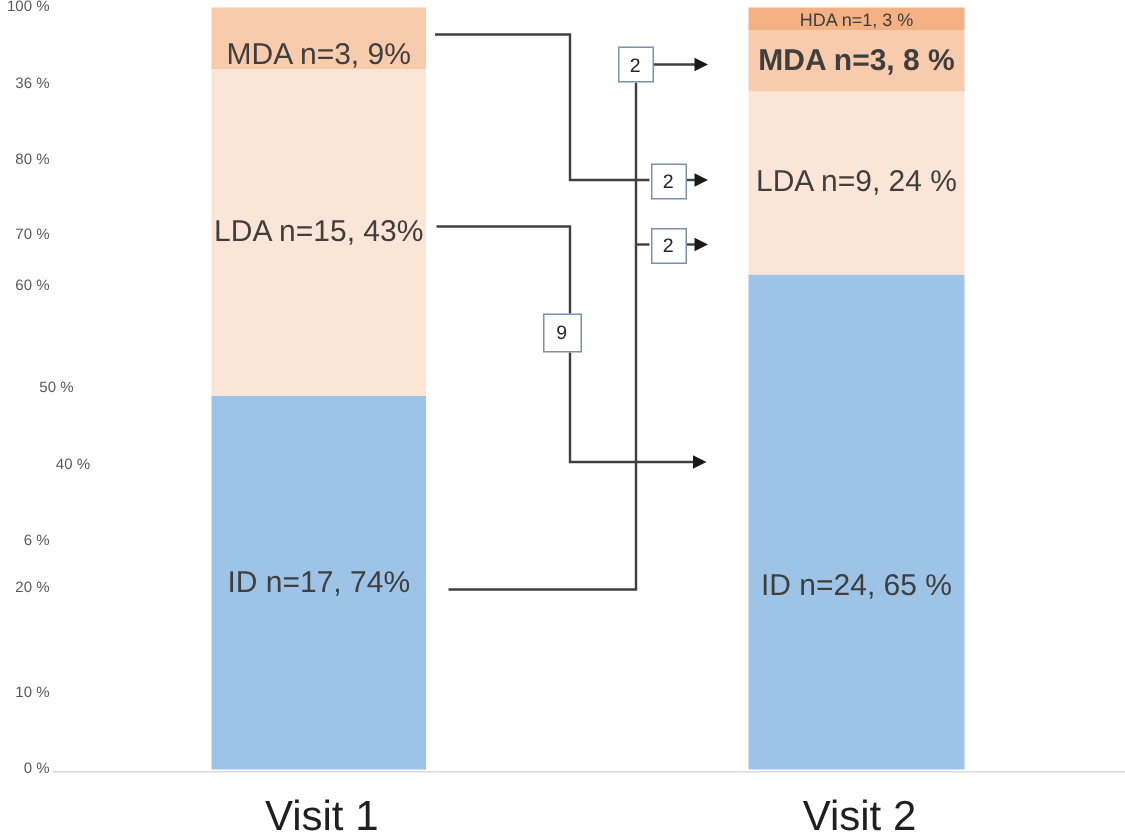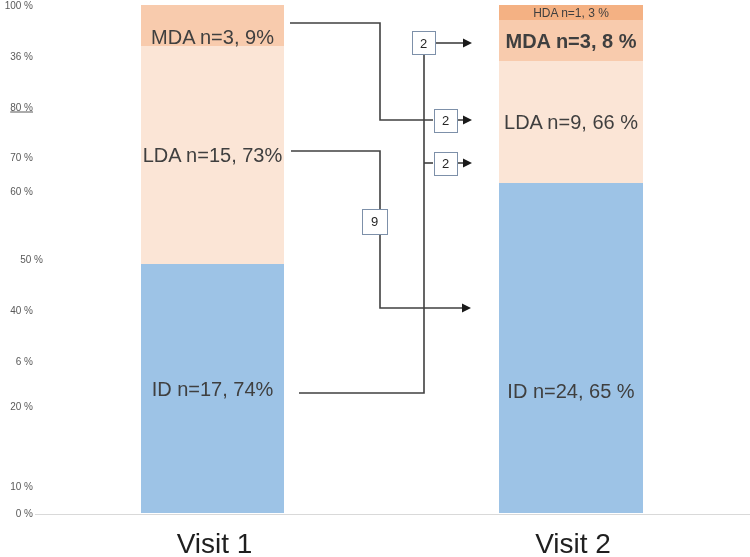--- a/index.html
+++ b/index.html
@@ -29,42 +29,42 @@
   }
   svg.connectors{position:absolute;left:0;top:0;}
 </style>
 </head>
 <body>
 
 <div class="chart-root">
   <div id="yaxis">
       <div class="tick-label" style="left: 0px; top: 5px;">100 %</div>
       <div class="tick-label" style="left: 0px; top: 55.8px;">36 %</div>
-      <div class="tick-label" style="left: 0px; top: 106.6px; text-decoration: underline;">80 %</div>
+      <div class="tick-label" style="left: 0px; top: 106.6px;">80 %</div>
       <div class="tick-label" style="left: 0px; top: 157.4px;">70 %</div>
       <div class="tick-label" style="left: 0px; top: 191px;">60 %</div>
-      <div class="tick-label" style="left: 0px; top: 259px; padding-left: 10px;">50 %</div>
-      <div class="tick-label" style="left: 0px; top: 309.8px;">40 %</div>
+      <div class="tick-label" style="left: 16px; top: 259px;">50 %</div>
+      <div class="tick-label" style="left: 0px; top: 309.8px; padding-left: 27px;">40 %</div>
       <div class="tick-label" style="left: 0px; top: 360.6px;">6 %</div>
-      <div class="tick-label" style="left: 0px; top: 406px;">20 %</div>
-      <div class="tick-label" style="left: 0px; top: 462.2px; margin-top: 24px;">10 %</div>
+      <div class="tick-label" style="left: 0px; top: 392px;">20 %</div>
+      <div class="tick-label" style="left: 0px; top: 462.2px;">10 %</div>
       <div class="tick-label" style="left: 0px; top: 513px;">0 %</div>
     </div>
   <div id="baseline" class="baseline" style="left: 35px; top: 513.5px; width: 715px;"></div>
   <div id="bars">
       <div class="bar-seg" style="left: 141px; top: 264.08px; width: 143px; height: 248.92px; background: rgb(157, 195, 230);"></div>
       <div class="seg-label" style="left: 212.5px; top: 388.54px;">ID n=17, 74%</div>
       <div class="bar-seg" style="left: 141px; top: 45.64px; width: 143px; height: 218.44px; background: rgb(251, 229, 214);"></div>
-      <div class="seg-label" style="left: 212.5px; top: 154.86px;">LDA n=15, 73%</div>
+      <div class="seg-label" style="left: 212.5px; top: 154.86px;">LDA n=15, 43%</div>
       <div class="bar-seg" style="left: 141px; top: 5px; width: 143px; height: 40.64px; background: rgb(248, 203, 173);"></div>
       <div class="seg-label" style="left: 212.5px; top: 37px;">MDA n=3, 9%</div>
       <div class="bar-seg" style="left: 499px; top: 182.8px; width: 144px; height: 330.2px; background: rgb(157, 195, 230);"></div>
       <div class="seg-label" style="left: 571px; top: 391.08px;">ID n=24, 65 %</div>
       <div class="bar-seg" style="left: 499px; top: 60.88px; width: 144px; height: 121.92px; background: rgb(251, 229, 214);"></div>
-      <div class="seg-label" style="left: 571px; top: 121.84px;">LDA n=9, 66 %</div>
+      <div class="seg-label" style="left: 571px; top: 121.84px;">LDA n=9, 24 %</div>
       <div class="bar-seg" style="left: 499px; top: 20.24px; width: 144px; height: 40.64px; background: rgb(248, 203, 173);"></div>
       <div class="seg-label" style="left: 571px; top: 40.56px; font-weight: bold;">MDA n=3, 8 %</div>
       <div class="bar-seg" style="left: 499px; top: 5px; width: 144px; height: 15.24px; background: rgb(244, 177, 131);"></div>
       <div class="seg-label small" style="left: 571px; top: 12.62px;">HDA n=1, 3 %</div>
     </div>
   <svg id="connectors" class="connectors" width="750" height="557" viewBox="0 0 750 557">
       <path d="M299,393 H424 V55" fill="none" stroke="#404040" stroke-width="1.6"></path>
       <path d="M290,23 H380 V120 H433" fill="none" stroke="#404040" stroke-width="1.6"></path>
       <path d="M424,163 H433" fill="none" stroke="#404040" stroke-width="1.6"></path>
       <path d="M291,151 H380 V308 H463" fill="none" stroke="#404040" stroke-width="1.6"></path>

